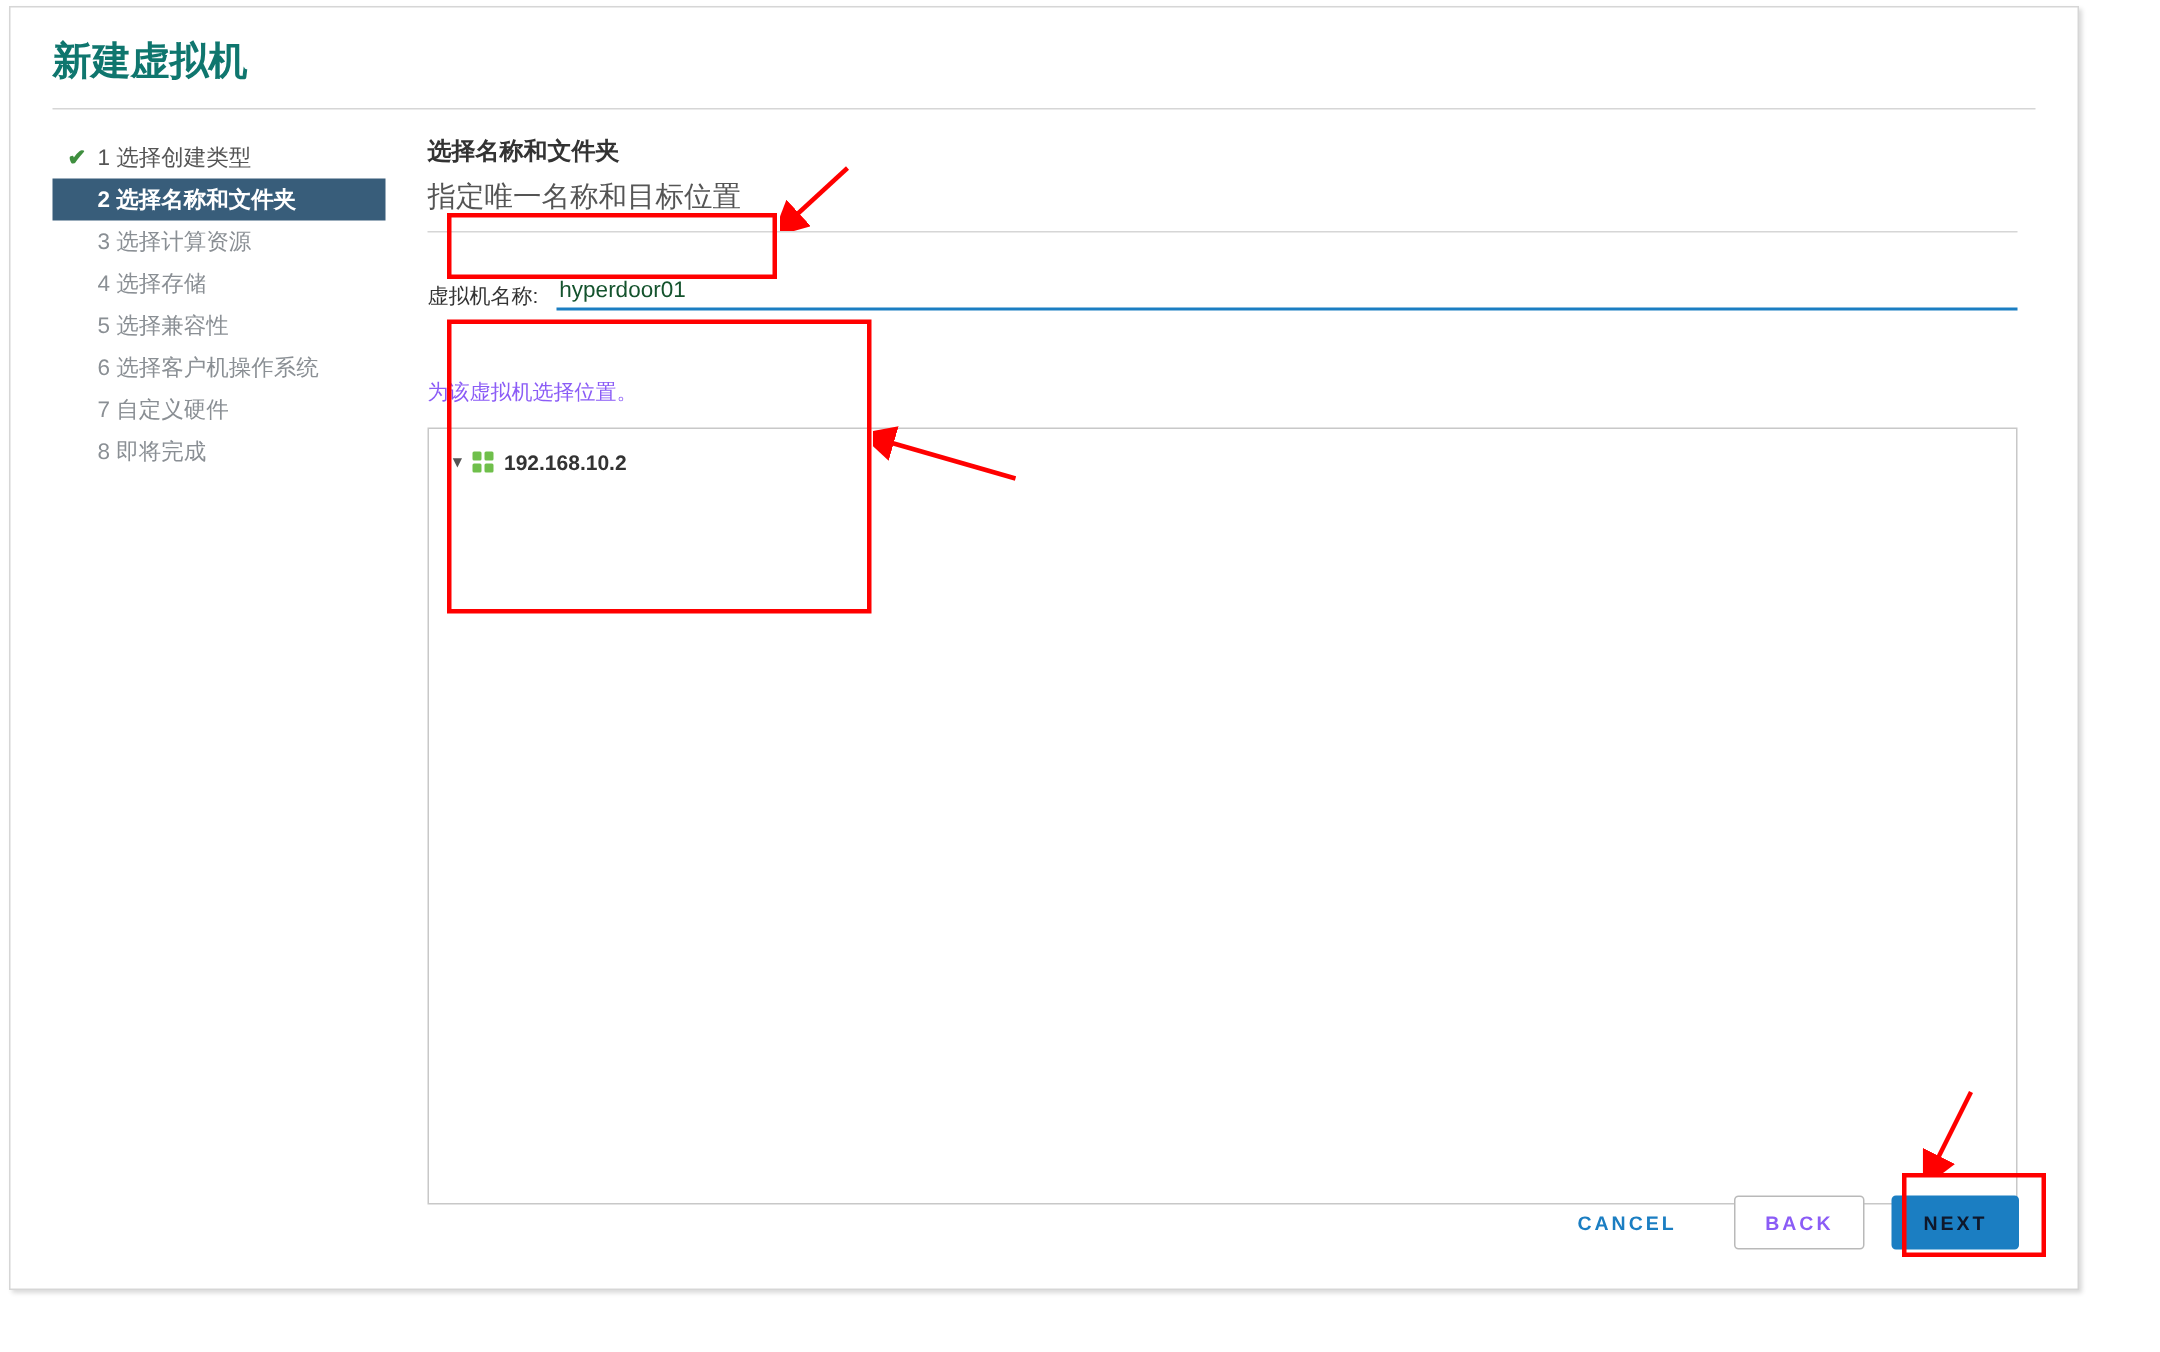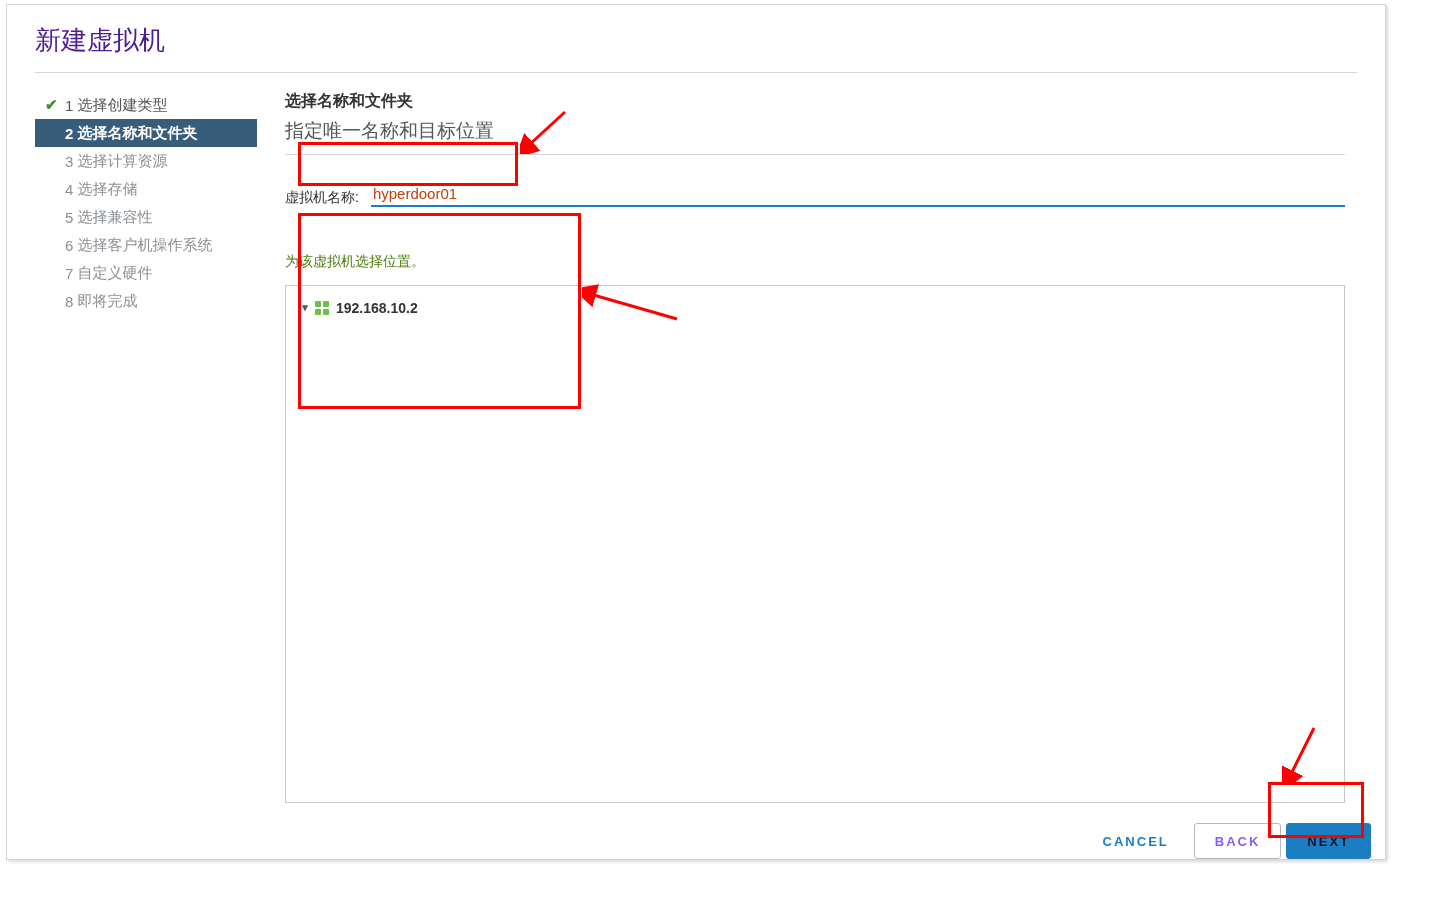--- a/index.html
+++ b/index.html
@@ -3,21 +3,21 @@
 <meta charset="utf-8">
 <style>
   * { box-sizing: border-box; margin: 0; padding: 0; }
   html, body { width: 1440px; height: 901px; font-family: Arial, "Microsoft YaHei", sans-serif; background: #fff; color: #333; }
   .window {
     position: absolute; left: 6px; top: 4px; width: 1380px; height: 856px;
     border: 1px solid #d6d6d6; background: #fff;
     box-shadow: 2px 2px 3px rgba(0,0,0,0.15);
   }
   .title {
-    font-size: 26px; font-weight: 400; color: #4c1d95;
+    font-size: 26px; font-weight: 700; color: #0f766e;
     padding: 18px 28px 14px 28px;
   }
   .hr { height: 1px; background: #d6d6d6; margin: 0 28px; }
   .body { display: flex; }
   .sidebar {
     width: 250px; padding: 18px 0 0 28px; flex-shrink: 0;
   }
   .step {
     display: flex; align-items: center; height: 28px; padding: 0 10px;
     font-size: 15px; color: #8a8f94; cursor: default;
@@ -35,23 +35,23 @@
   }
   .pane-title { font-size: 16px; font-weight: 600; color: #333; }
   .pane-sub { font-size: 19px; color: #555; margin-top: 6px; }
   .content-hr { height: 1px; background: #d6d6d6; margin-top: 10px; }
   .name-row {
     display: flex; align-items: flex-end; margin-top: 26px;
   }
   .name-label { font-size: 14px; color: #333; margin-right: 12px; white-space: nowrap; }
   .name-input {
     flex: 1; border: none; border-bottom: 2px solid #1b7ec2; outline: none;
-    font-size: 15px; color: #c2410c; padding: 4px 2px; height: 26px; background: transparent;
-  }
-  .loc-label { font-size: 14px; color: #4d7c0f; margin-top: 46px; }
+    font-size: 15px; color: #14532d; padding: 4px 2px; height: 26px; background: transparent;
+  }
+  .loc-label { font-size: 14px; color: #8b5cf6; margin-top: 46px; }
   .tree-box {
     border: 1px solid #c8c8c8; margin-top: 14px; height: 518px;
     position: relative;
     font-weight: bold;
   }
   .tree { padding-top: 8px; }
   .tree-row {
     display: flex; align-items: center; height: 28px; font-size: 14px;
     color: #333; cursor: default;
   }
@@ -67,22 +67,22 @@
     background: #def0fb;
   }
   .sel-bg {
     display: flex; align-items: center; flex: 1; height: 24px; padding-left: 4px; border-radius: 2px;
   }
   .icon {
     width: 16px; height: 16px; display: inline-block; margin: 0 6px 0 2px; flex-shrink:0;
   }
   .footer {
     position: absolute; bottom: 0; left: 0; right: 0; height: 62px;
-    display: flex; align-items: flex-end; justify-content: flex-end;
-    padding-right: 14px; gap: 5px;
+    display: flex; align-items: flex-start; justify-content: flex-end;
+    padding-right: 39px; gap: 18px;
   }
   .btn {
     height: 36px; padding: 0 20px; font-size: 13px; letter-spacing: 2px;
     font-weight: 600; border-radius: 3px; cursor: pointer; display:flex; align-items:center;
   }
   .btn-text { background: none; border: none; color: #1b7ec2; }
   .btn-outline { background: #fff; border: 1px solid #b9b9b9; color: #8b5cf6; }
   .btn-primary { background: #1b7ec2; border: 1px solid #1b7ec2; color: #0f172a; }
 
   

